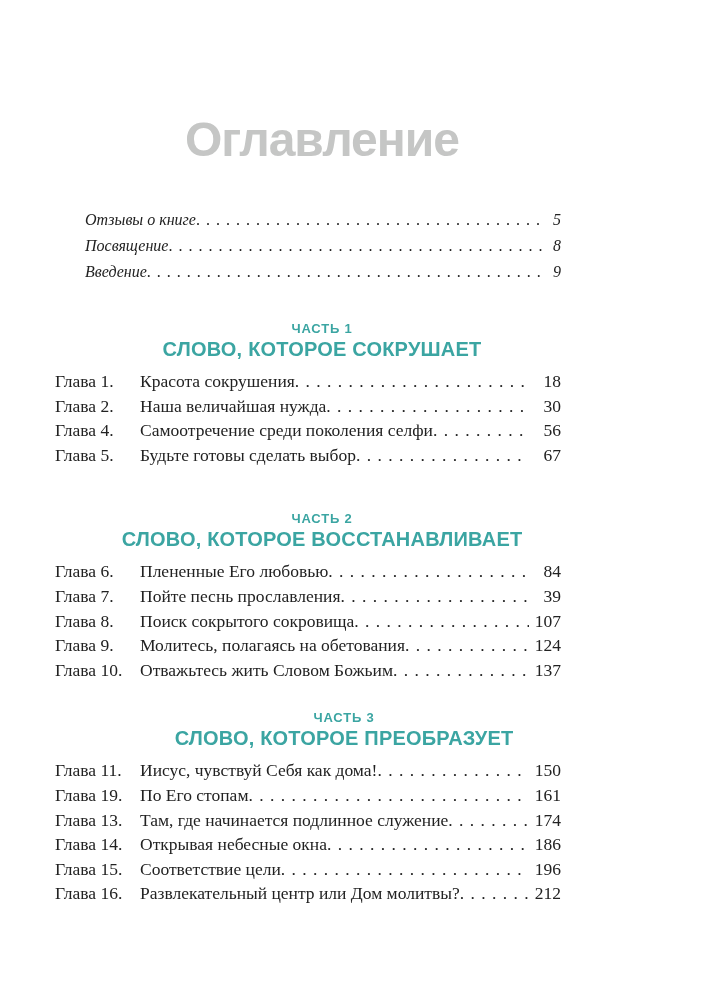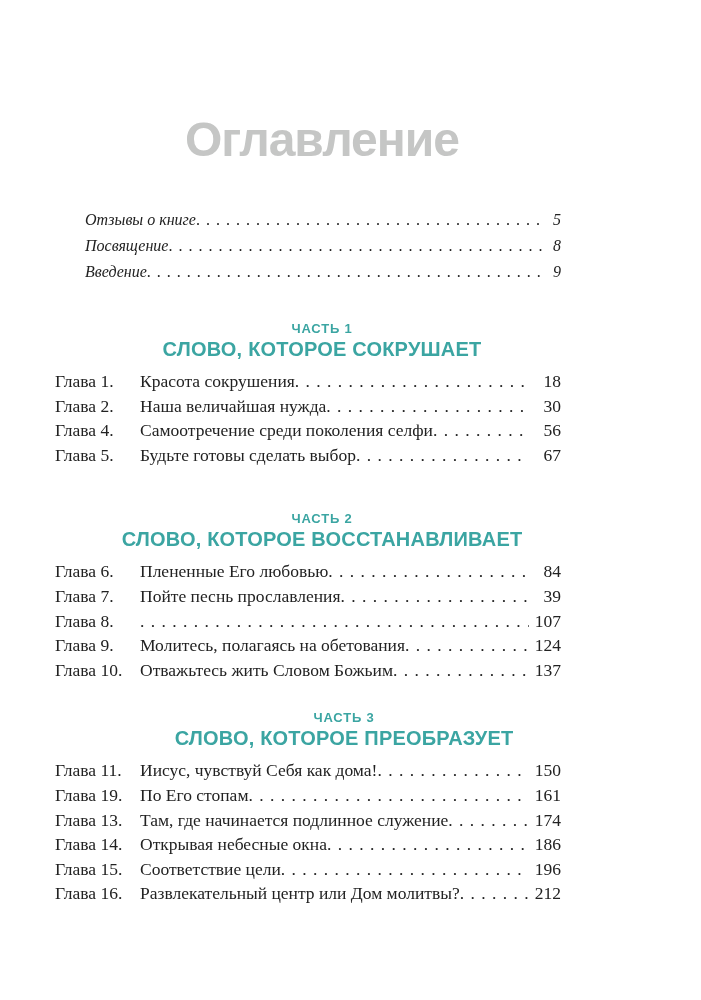--- a/index.html
+++ b/index.html
@@ -168,20 +168,21 @@
         <span class="pagenum">84</span>
       </div>
       <div class="row">
         <span class="ch-label">Глава 7.</span>
         <span>Пойте песнь прославления</span>
         <span class="dots"></span>
         <span class="pagenum">39</span>
       </div>
       <div class="row">
         <span class="ch-label">Глава 8.</span>
+        <span>Поиск сокрытого сокровища</span>
         <span class="dots"></span>
         <span class="pagenum">107</span>
       </div>
       <div class="row">
         <span class="ch-label">Глава 9.</span>
         <span>Молитесь, полагаясь на обетования</span>
         <span class="dots"></span>
         <span class="pagenum">124</span>
       </div>
       <div class="row">

